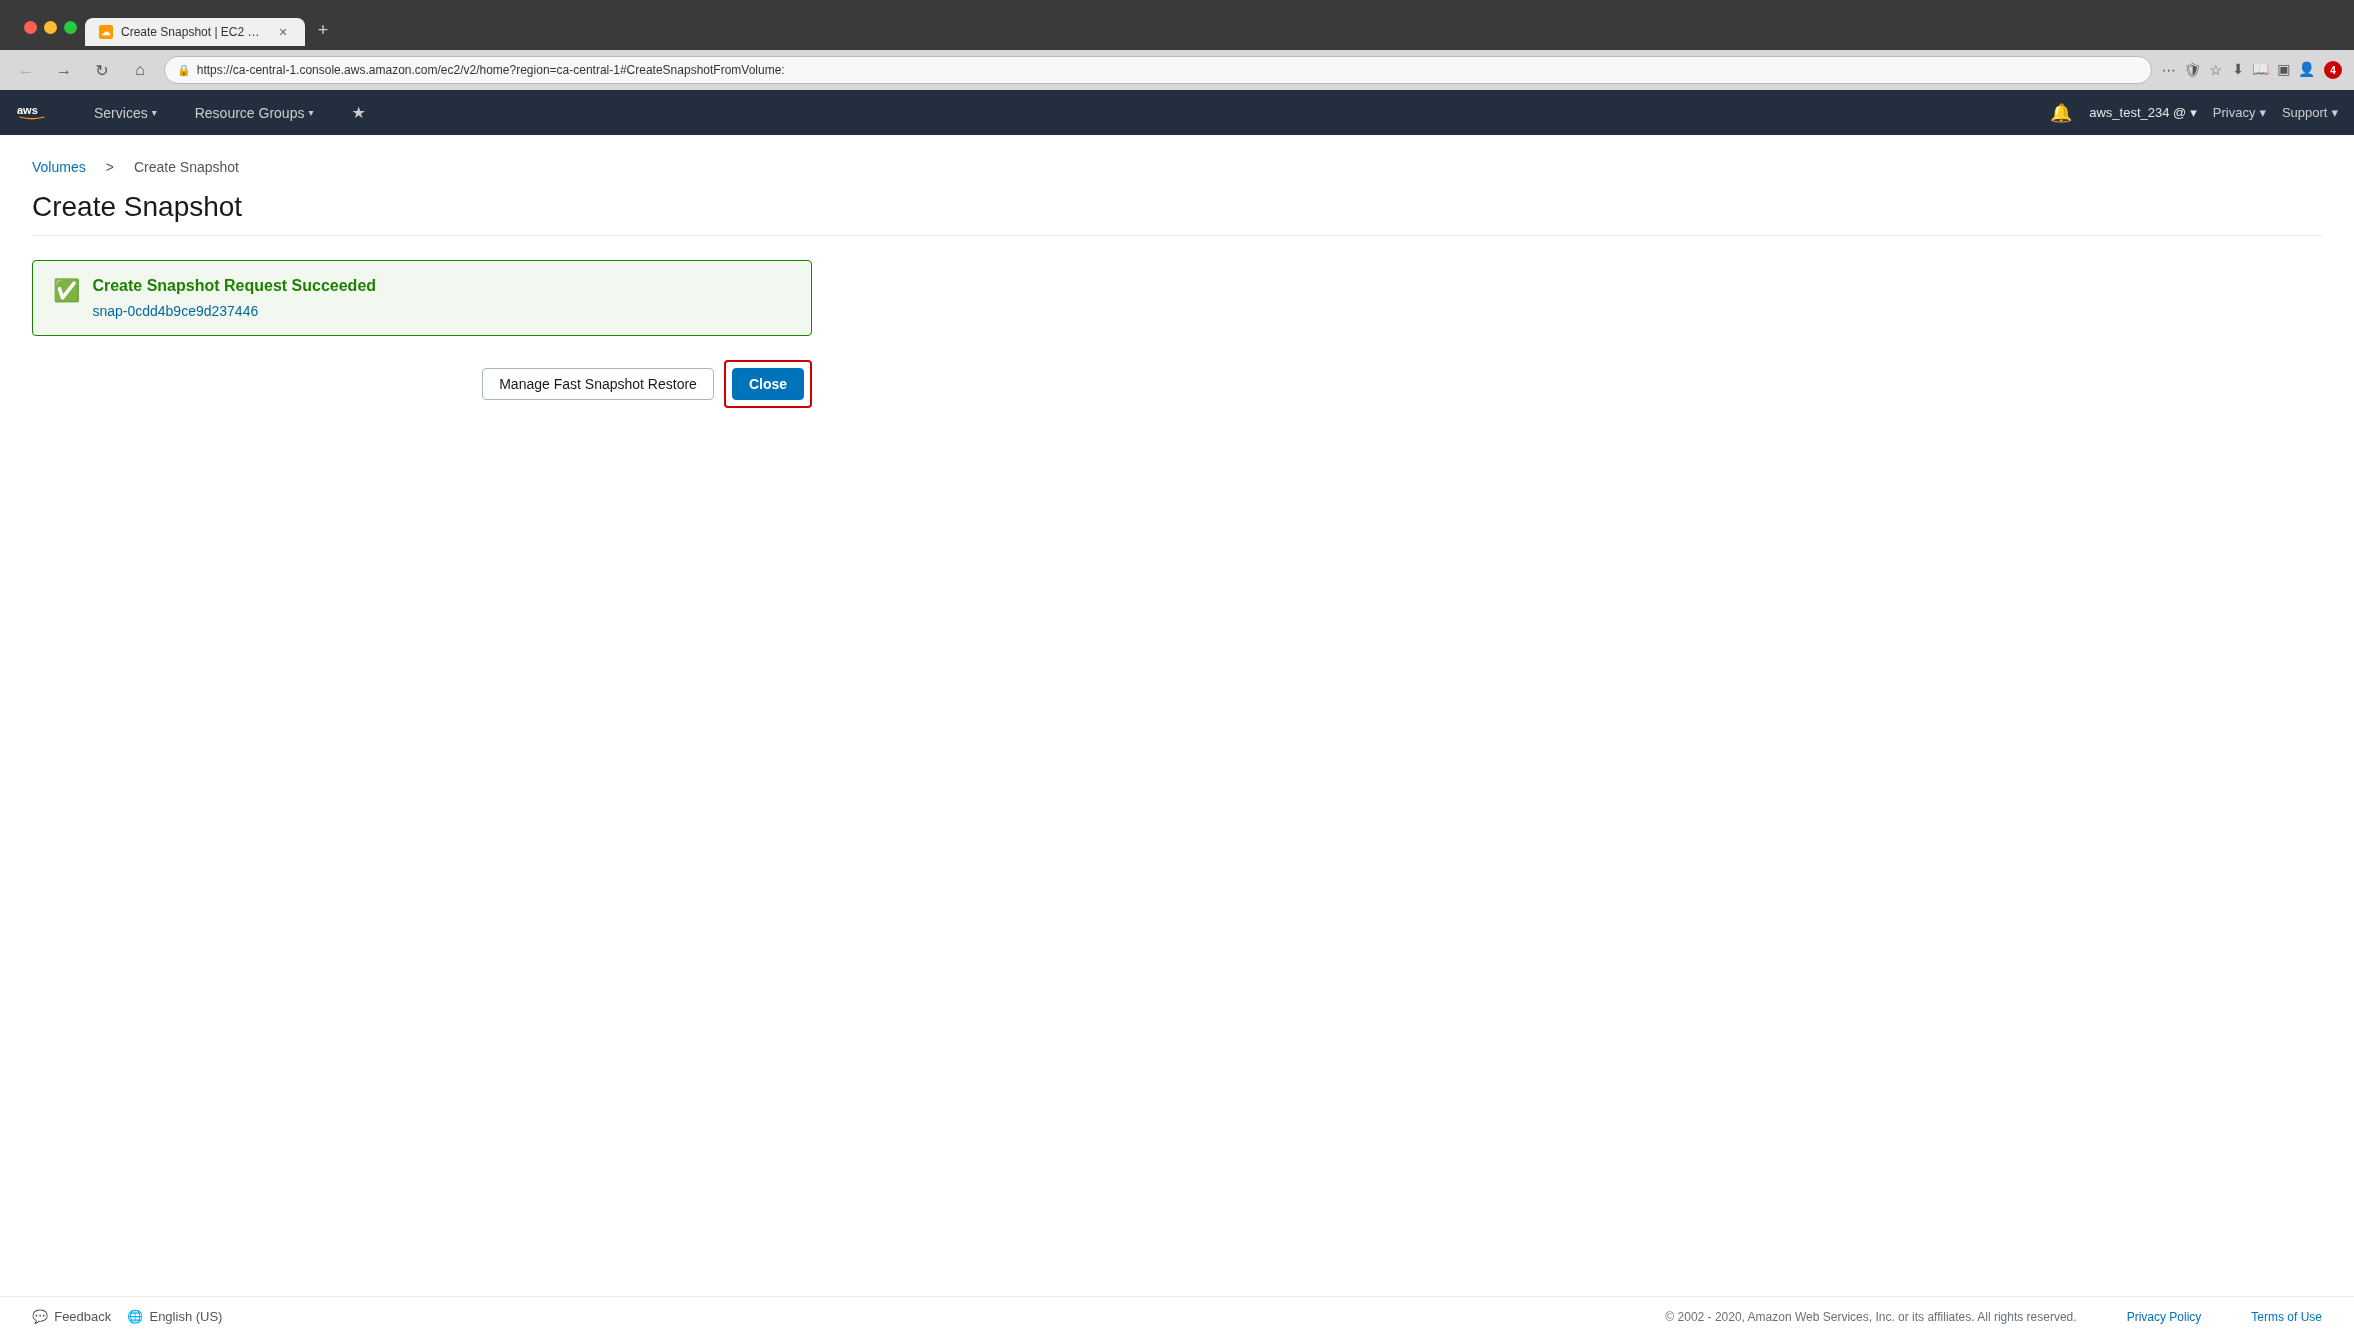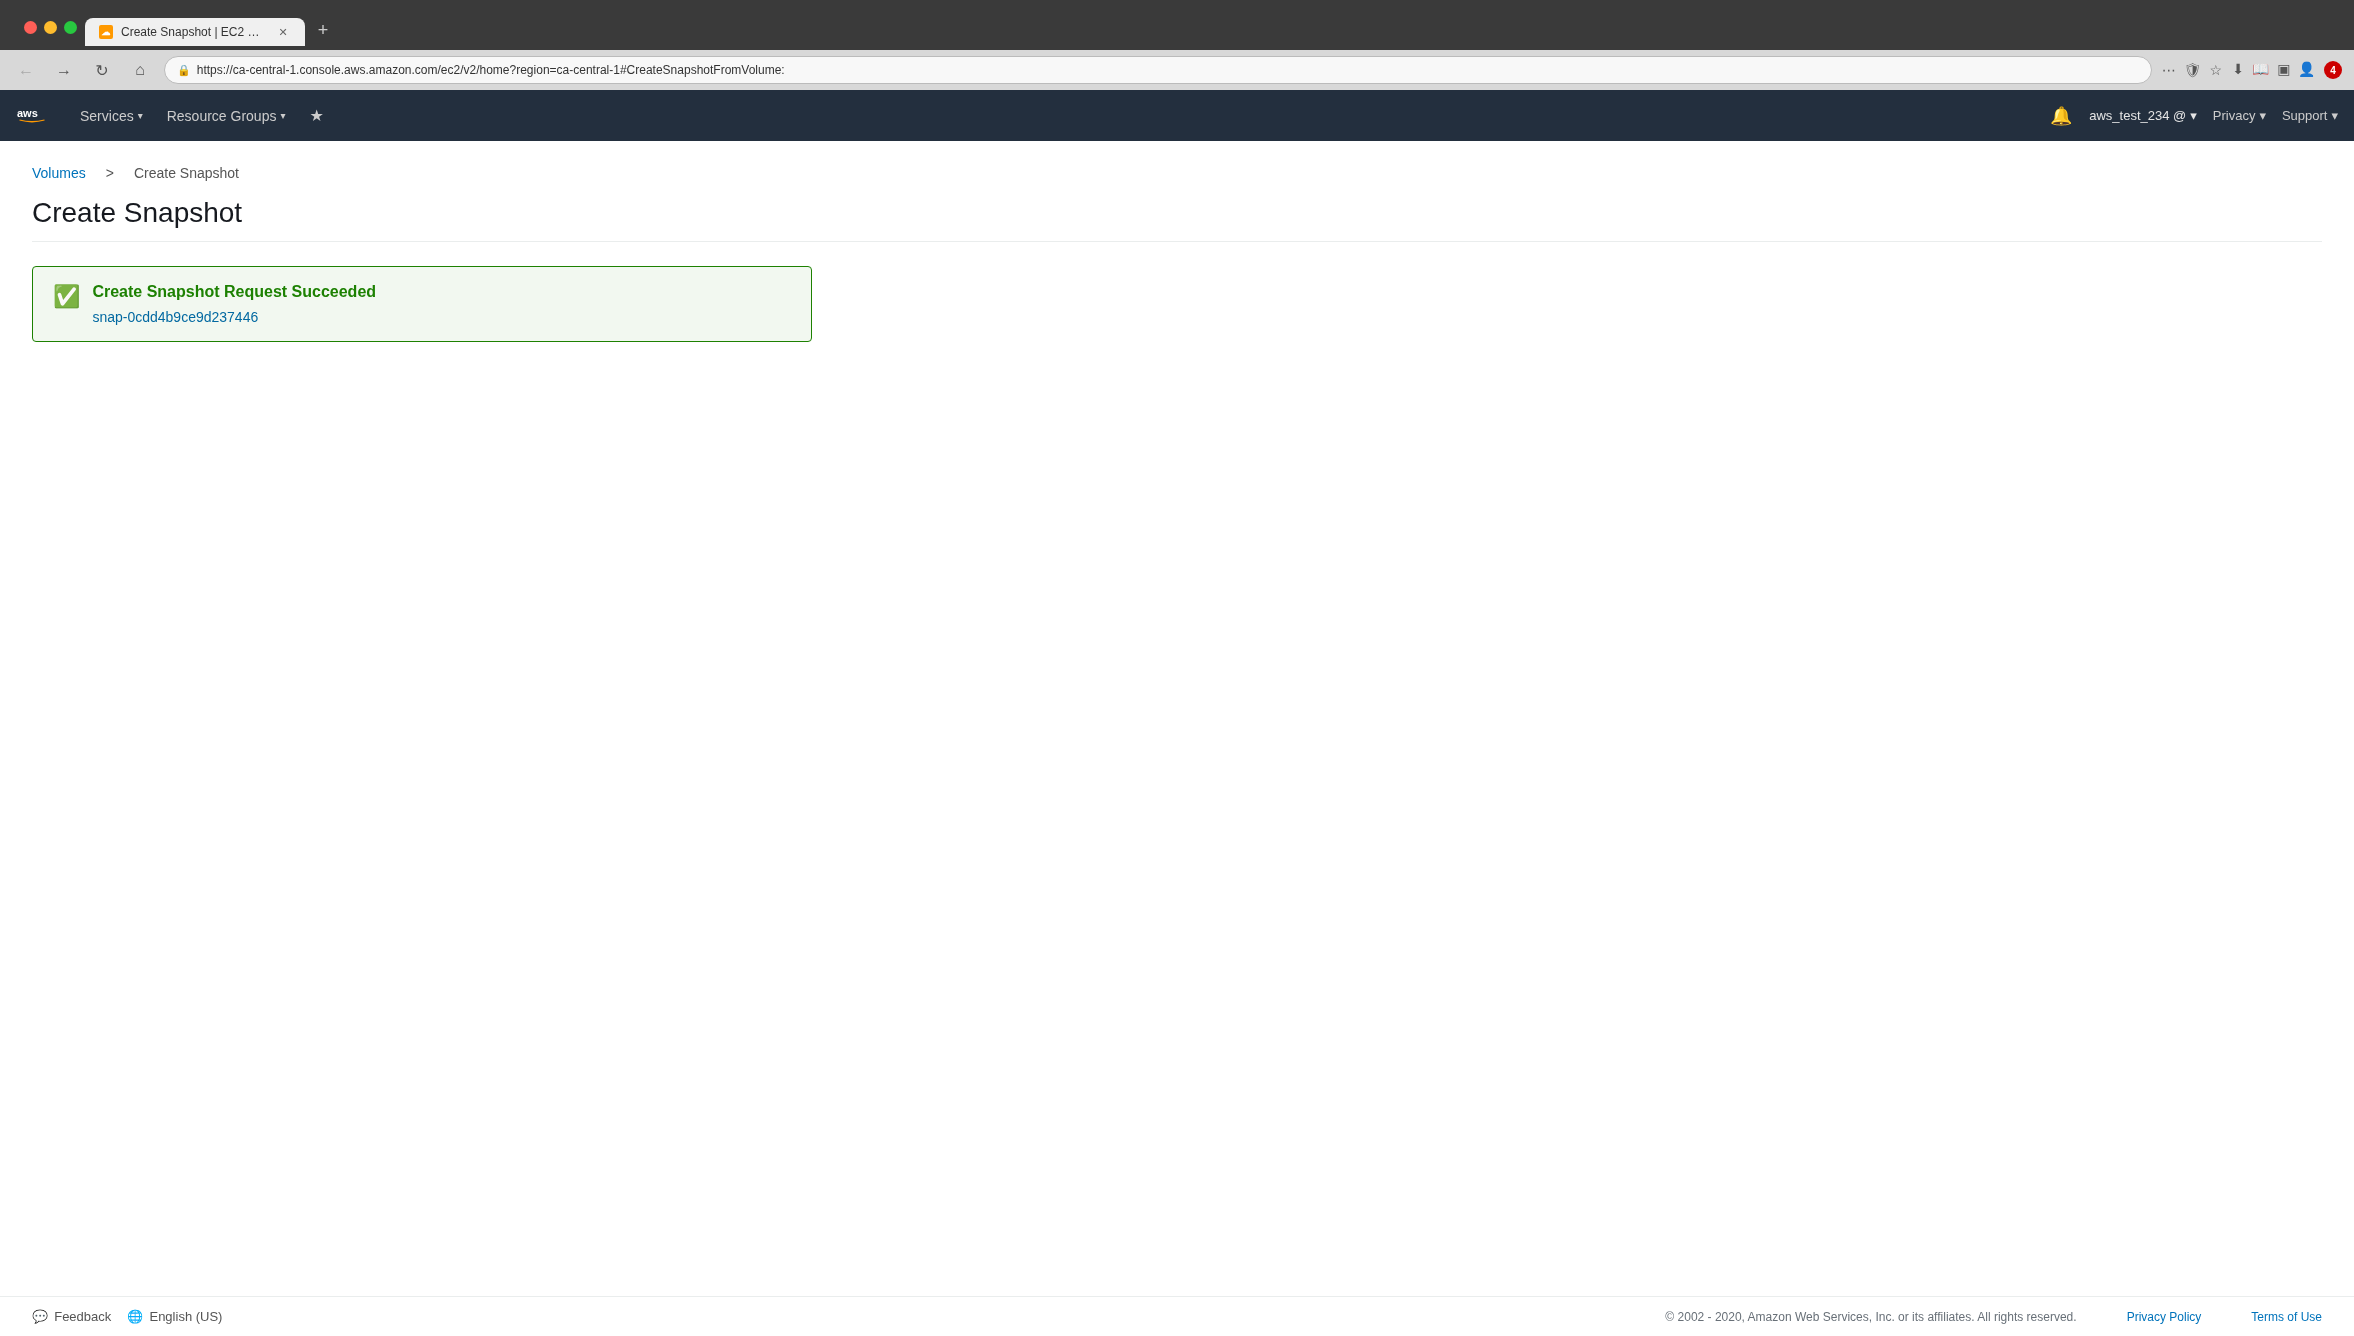--- a/index.html
+++ b/index.html
@@ -162,22 +162,22 @@
       font-size: 14px;
       cursor: pointer;
     }
 
     
     .aws-nav {
       background: #232f3e;
       display: flex;
       align-items: center;
       padding: 0 16px;
-      height: 51px;
-      gap: 24px;
+      height: 45px;
+      gap: 38px;
     }
 
     .aws-logo {
       display: flex;
       align-items: center;
       gap: 4px;
       margin-right: 8px;
     }
 
     .nav-item {
@@ -503,20 +503,26 @@
   <h1 class="page-title">Create Snapshot</h1>
 
   <div class="success-box">
     <span class="success-icon">✅</span>
     <div class="success-content">
       <div class="success-title">Create Snapshot Request Succeeded</div>
       <a class="success-id-link">snap-0cdd4b9ce9d237446</a>
     </div>
   </div>
 
+  <div class="action-buttons">
+    <button class="btn-secondary">Manage Fast Snapshot Restore</button>
+    <div class="close-highlight">
+      <button class="btn-primary">Close</button>
+    </div>
+  </div>
 </div>
 
 <div class="footer">
   <div class="footer-left">
     <div class="footer-feedback">
       <span>💬</span>
       <span>Feedback</span>
     </div>
     <div class="footer-language">
       <span>🌐</span>

